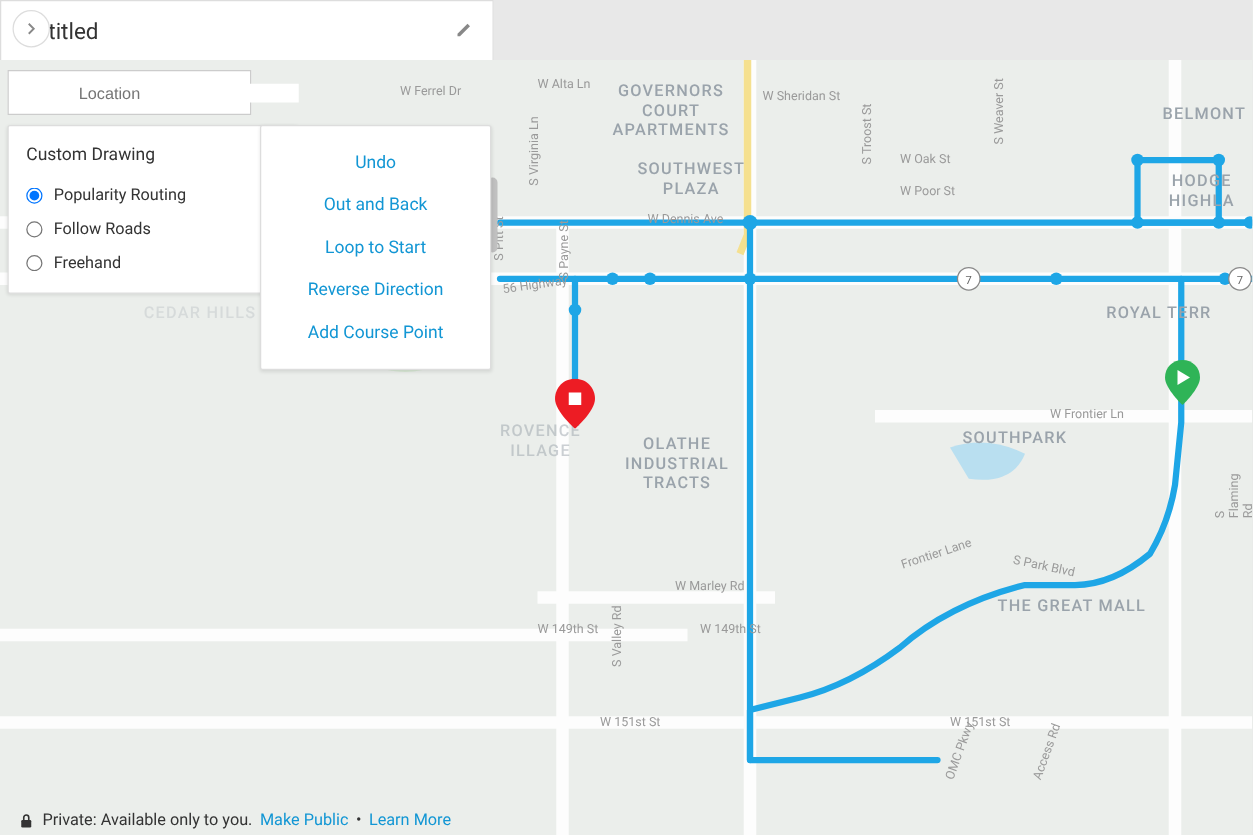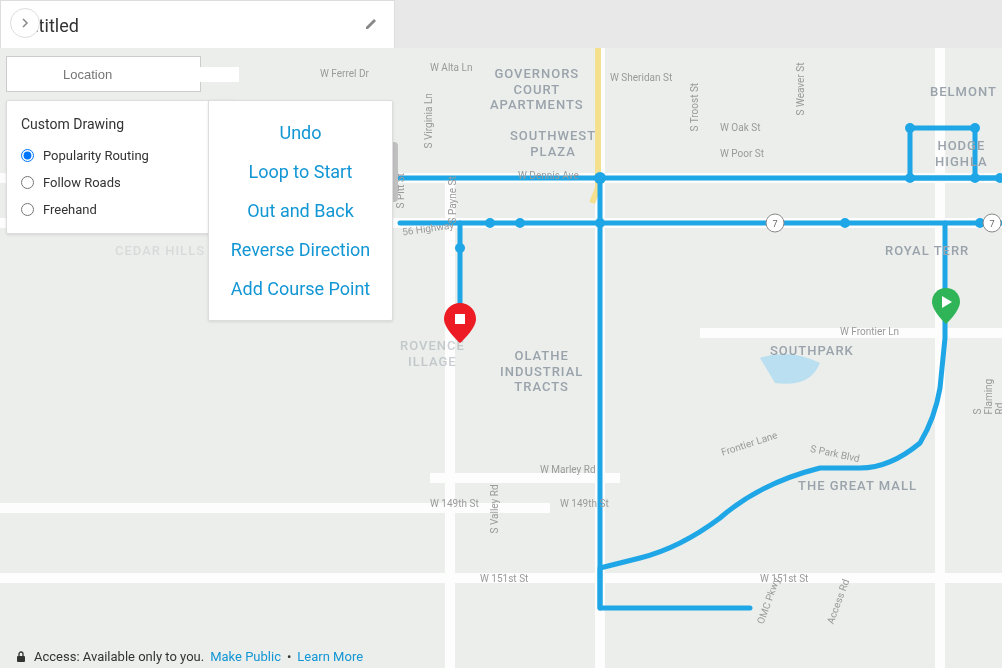--- a/index.html
+++ b/index.html
@@ -20,21 +20,21 @@
 
 .panel { position: absolute; background: #fff; border: 1px solid #ddd; border-radius: 2px; z-index: 40; box-shadow: 0 1px 3px rgba(0,0,0,0.1); }
 
 .drawing-panel { top: 100px; left: 6px; width: 232px; padding: 12px 14px 16px 14px; }
 .drawing-panel h3 { font-size: 14px; font-weight: 400; color: #333; margin-bottom: 14px; display: flex; justify-content: space-between; align-items: center; }
 .drawing-option { display: flex; align-items: center; margin-bottom: 12px; font-size: 13px; color: #333; }
 .drawing-option input { margin-right: 9px; }
 .more-icon { color: #1296d4; cursor: pointer; font-size: 18px; letter-spacing: -2px; }
 
 .actions-panel { top: 100px; left: 208px; width: 185px; padding: 12px 0; }
-.action-item { text-align: center; padding: 9px 0; color: #1296d4; font-size: 18px; cursor: pointer; }
+.action-item { text-align: center; padding: 9px 0; color: #1296d4; font-size: 14px; cursor: pointer; }
 
 .stats-panel { top: 282px; left: 6px; width: 395px; background: #fff; border: 1px solid #ddd; z-index: 40; }
 .stats-header { padding: 14px 16px 10px 16px; display: flex; justify-content: space-between; align-items: center; }
 .stats-header h2 { font-size: 18px; font-weight: 400; color: #333; }
 .edit-icon { color: #888; cursor: pointer; }
 
 .stats-row { display: flex; padding: 4px 16px 14px 16px; border-bottom: 1px solid #eee; }
 .stat-block { flex: 1; }
 .stat-value { font-size: 17px; color: #333; margin-bottom: 2px; }
 .stat-label { font-size: 11px; color: #888; }
@@ -199,22 +199,22 @@
     <span>Follow Roads</span>
   </label>
   <label class="drawing-option" style="margin-bottom:0">
     <input type="radio" name="dr" style="">
     <span>Freehand</span>
   </label>
 </div>
 
 <div class="panel actions-panel">
   <div class="action-item">Undo</div>
+  <div class="action-item">Out and Back</div>
   <div class="action-item">Loop to Start</div>
-  <div class="action-item">Out and Back</div>
   <div class="action-item">Reverse Direction</div>
   <div class="action-item">Add Course Point</div>
 </div>
 
 <div class="stats-panel">
   <div class="stats-header">
     <h2>Untitled</h2>
     <span class="edit-icon">
       <svg width="14" height="14" viewBox="0 0 14 14">
           <path d="M2 12 L2 10 L10 2 L12 4 L4 12 Z" fill="#888"></path>
@@ -250,17 +250,17 @@
   </div>
   <div class="expand-link">Expand</div>
   <div class="course-type">Course Type</div>
 </div>
 
 <div class="footer-line">
   <svg class="lock-icon" viewBox="0 0 14 14">
       <rect x="3" y="6" width="8" height="6" rx="1" fill="#333"></rect>
       <path d="M5 6 V4 a2 2 0 0 1 4 0 V6" stroke="#333" stroke-width="1.3" fill="none"></path>
     </svg>
-  <span>Access: Available only to you.</span>
+  <span>Private: Available only to you.</span>
   <span class="footer-link">Make Public</span>
   <span>•</span>
   <span class="footer-link">Learn More</span>
 </div>
 
 </body></html>

